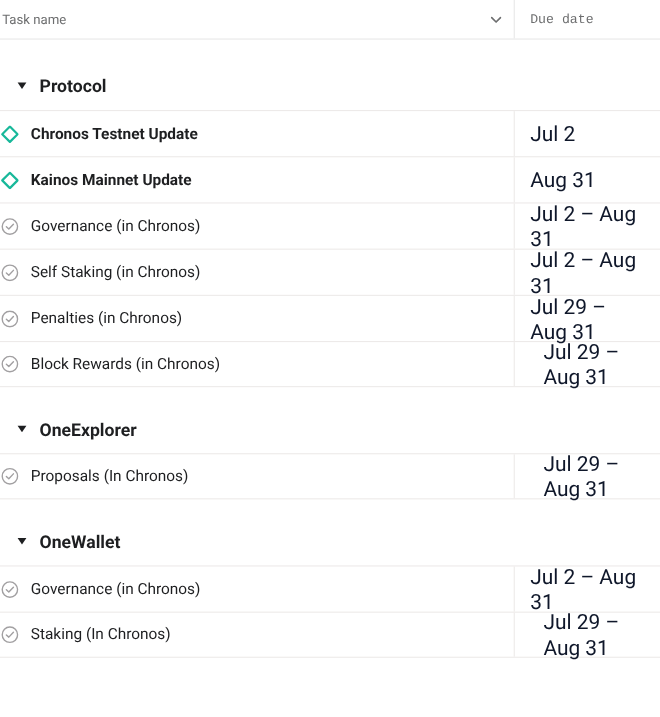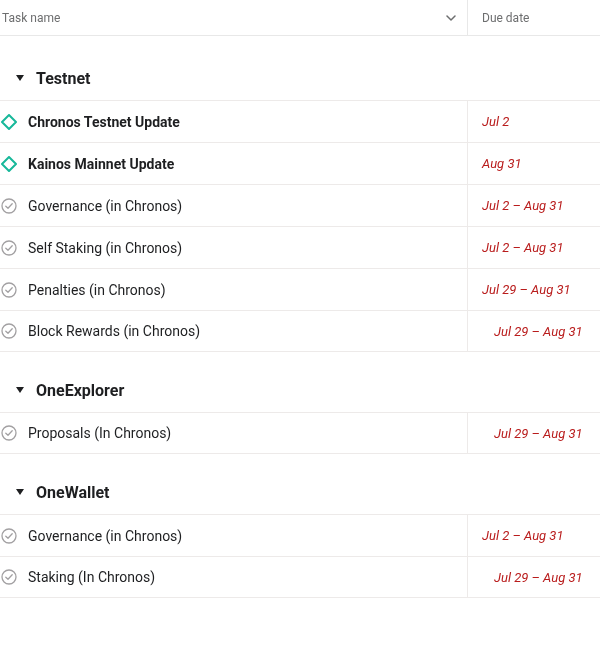--- a/index.html
+++ b/index.html
@@ -25,20 +25,21 @@
     display: flex;
     align-items: center;
     justify-content: space-between;
     padding: 0 10px 0 2px;
     border-right: 1px solid #e8e8e8;
     height: 100%;
   }
   .header-duedate {
     flex: 1;
     padding: 0 14px;
+    font-family: Liberation Mono, monospace;
   }
   .chevron-down {
     width: 12px; height: 12px;
     display: inline-flex;
     align-items: center;
     justify-content: center;
   }
   .section-header {
     display: flex;
     align-items: center;
@@ -71,23 +72,22 @@
     display: flex;
     align-items: center;
     gap: 10px;
     border-right: 1px solid #edeae9;
   }
   .task-due {
     flex: 1;
     display: flex;
     align-items: center;
     padding: 0 14px;
-    color: #b91c1c;
-    font-size: 13px;
-    font-style: italic;
+    color: #0f172a;
+    font-size: 19px;
   }
   .task-name { font-size: 14px; color: #1e1f21; }
   .task-name.milestone { font-weight: 700; }
   .icon-wrap {
     width: 18px; height: 18px;
     display: inline-flex;
     align-items: center;
     justify-content: center;
     flex-shrink: 0;
   }
@@ -109,21 +109,21 @@
   </div>
 </div>
 
 <div id="sections-root">
     <div class="section-header">
       <span class="caret">
         <svg width="10" height="10" viewBox="0 0 10 10">
           <path d="M1 2 L5 8 L9 2 Z" fill="#1e1f21"></path>
         </svg>
       </span>
-      <span class="section-title">Testnet</span>
+      <span class="section-title">Protocol</span>
     </div>
     <div>
       <div class="task-row">
         <div class="task-main">
           <span class="icon-wrap">
             <svg width="16" height="16" viewBox="0 0 16 16">
               <path d="M8 1 L15 8 L8 15 L1 8 Z" fill="none" stroke="#18b89a" stroke-width="2" stroke-linejoin="round"></path>
             </svg>
           </span>
           <span class="task-name milestone">Chronos Testnet Update</span>

